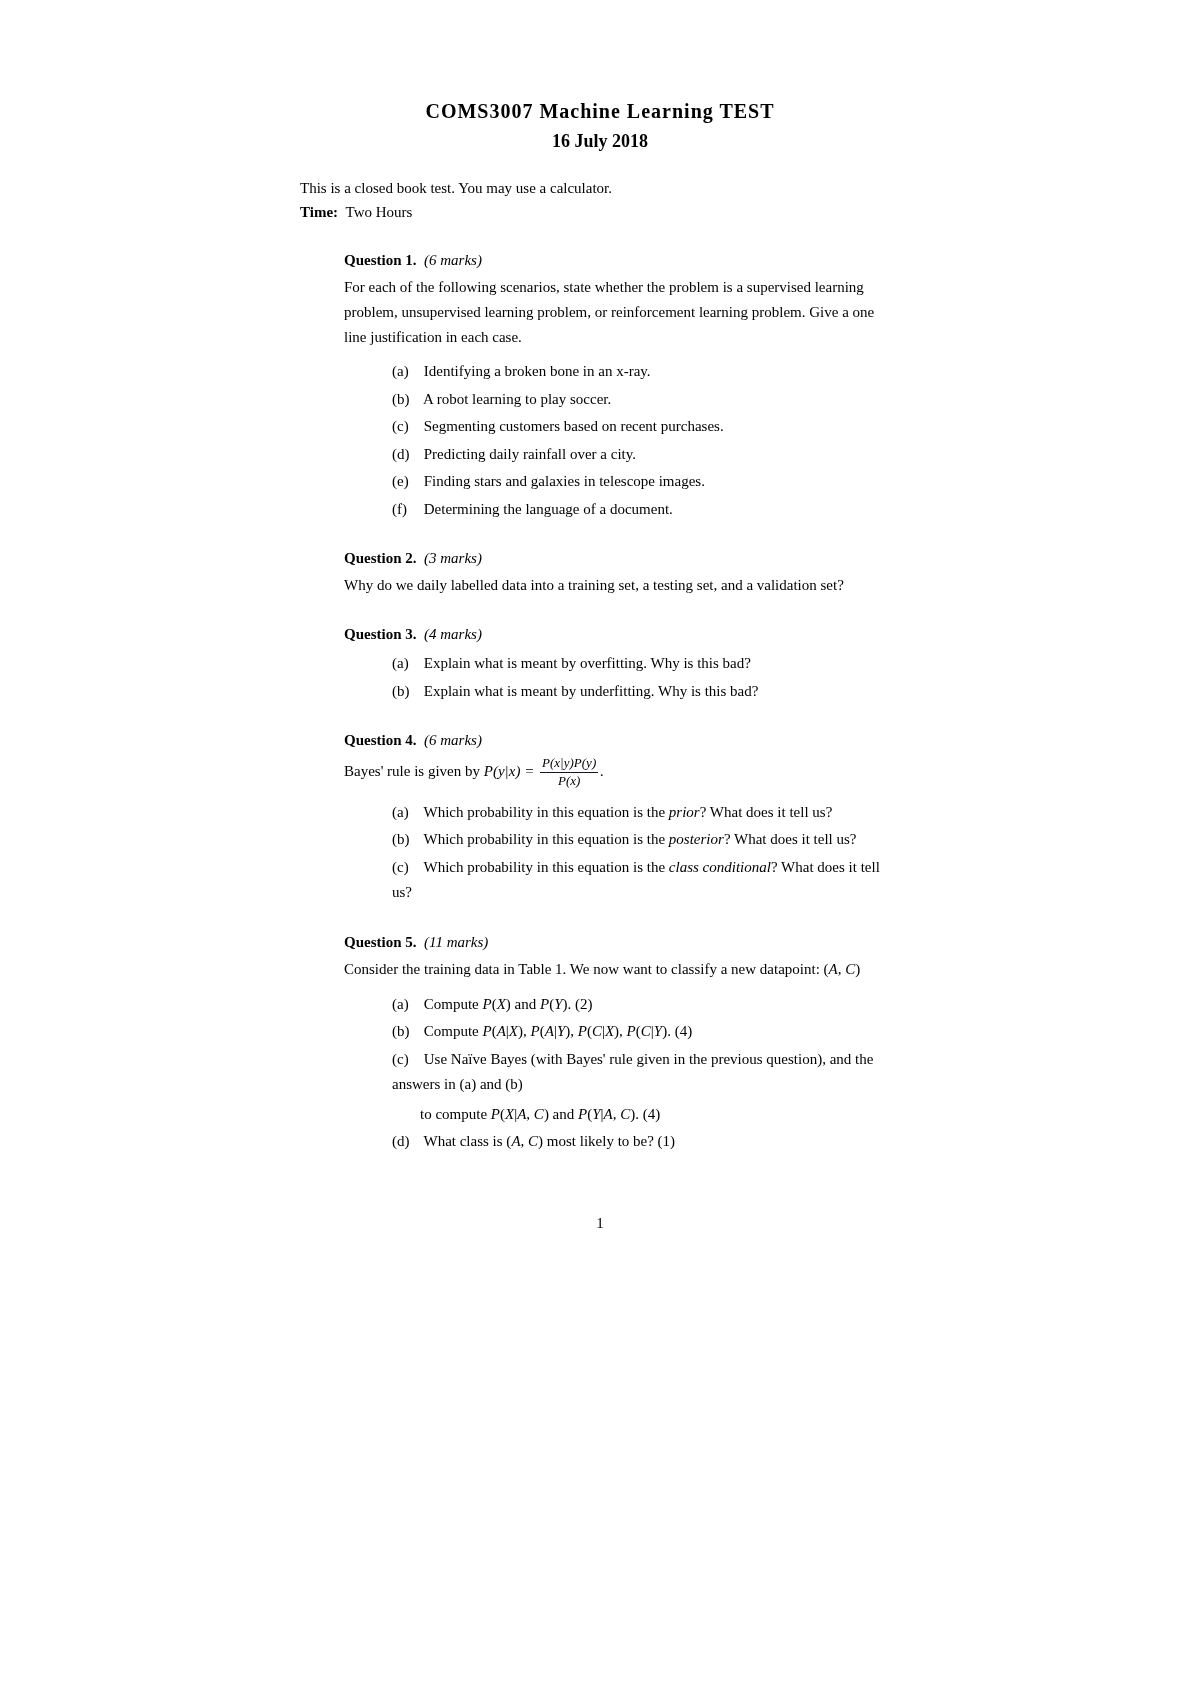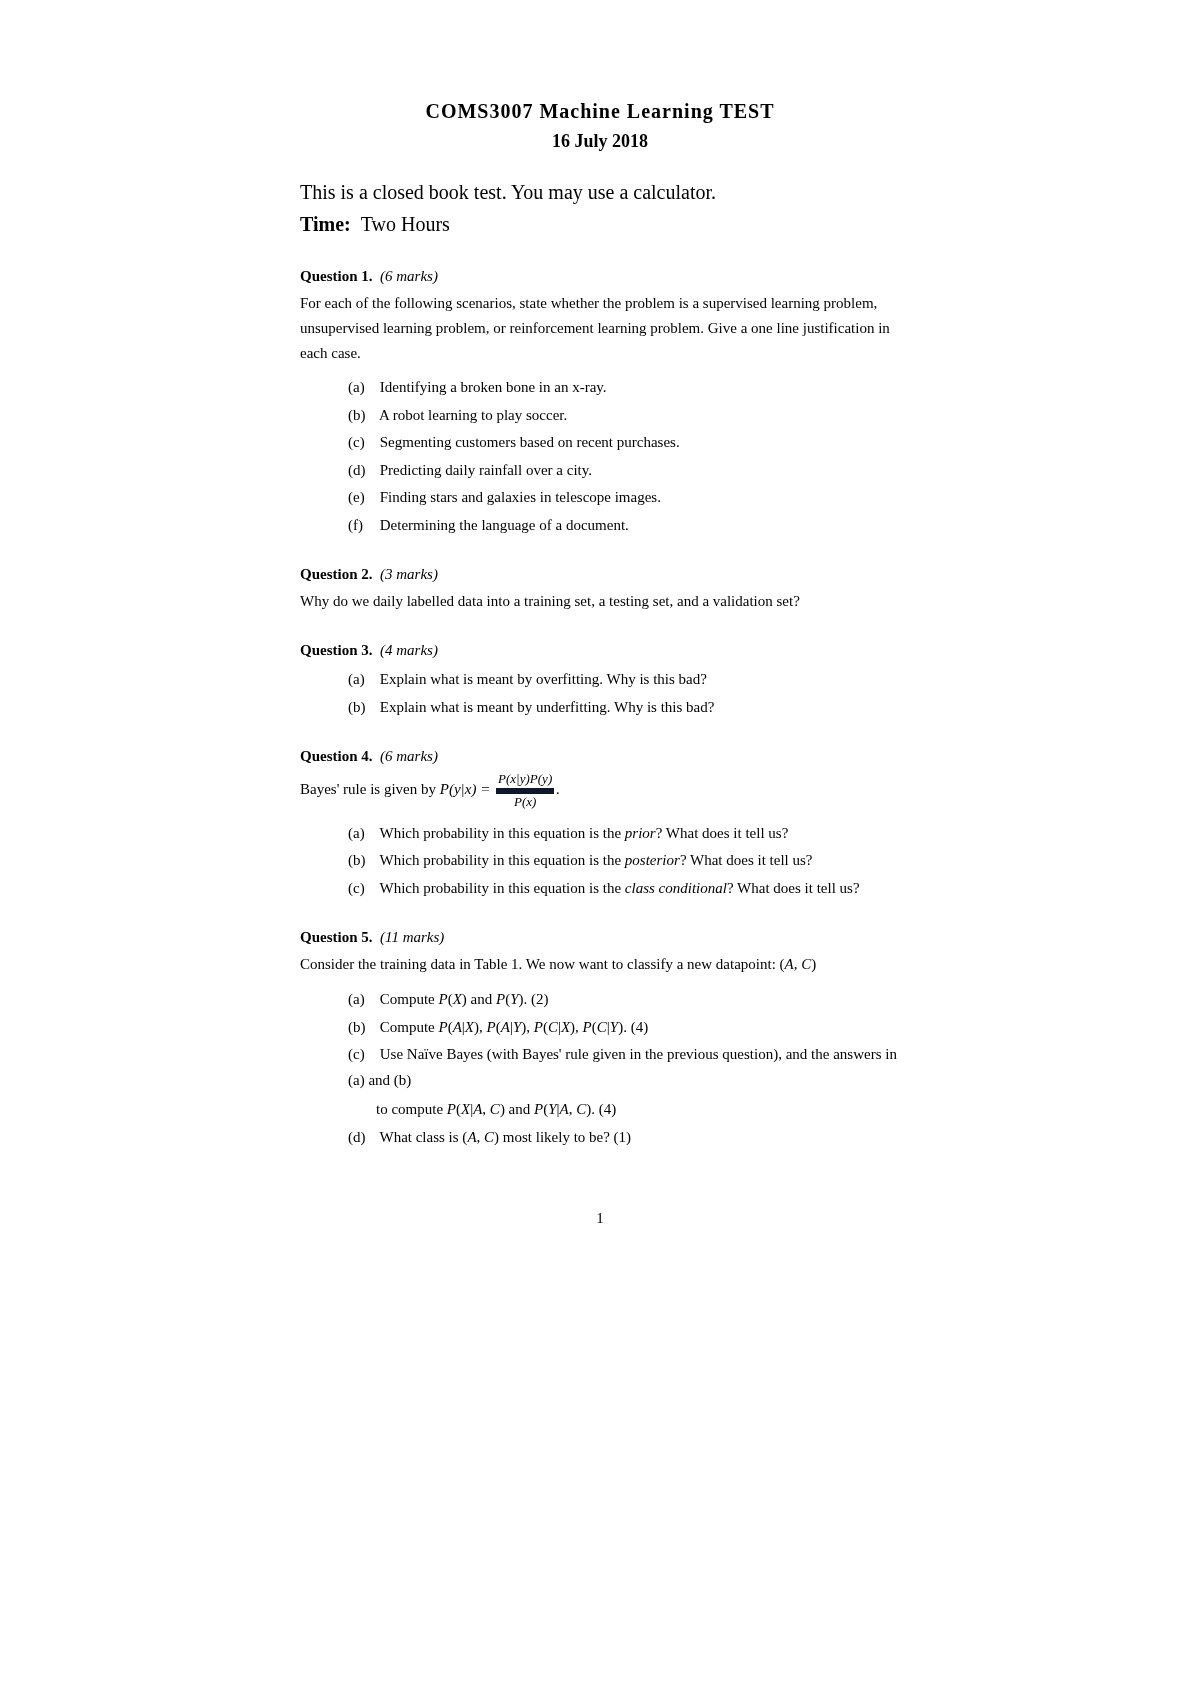--- a/index.html
+++ b/index.html
@@ -35,31 +35,32 @@
     }
 
     .date-line {
       font-size: 18px;
       font-weight: bold;
       margin-bottom: 24px;
     }
 
     .intro {
       margin-bottom: 6px;
-      font-size: 20px;
+      font-size: 15px;
       line-height: 1.6;
     }
 
     .intro .bold {
       font-weight: bold;
     }
 
     .section {
       margin-top: 28px;
       margin-bottom: 8px;
+      margin-left: 44px;
     }
 
     .question-title {
       font-weight: bold;
       font-size: 15px;
       margin-bottom: 6px;
     }
 
     .question-title .marks {
       font-weight: normal;
@@ -100,21 +101,21 @@
       display: inline-flex;
       flex-direction: column;
       align-items: center;
       vertical-align: middle;
       font-size: 13px;
       line-height: 1.2;
       margin: 0 2px;
     }
 
     .fraction .numerator {
-      border-bottom: 6px solid #0f172a;
+      border-bottom: 1px solid #0f172a;
       padding: 0 2px;
       line-height: 1.3;
     }
 
     .fraction .denominator {
       padding: 0 2px;
       line-height: 1.3;
     }
 
     .page-number {

